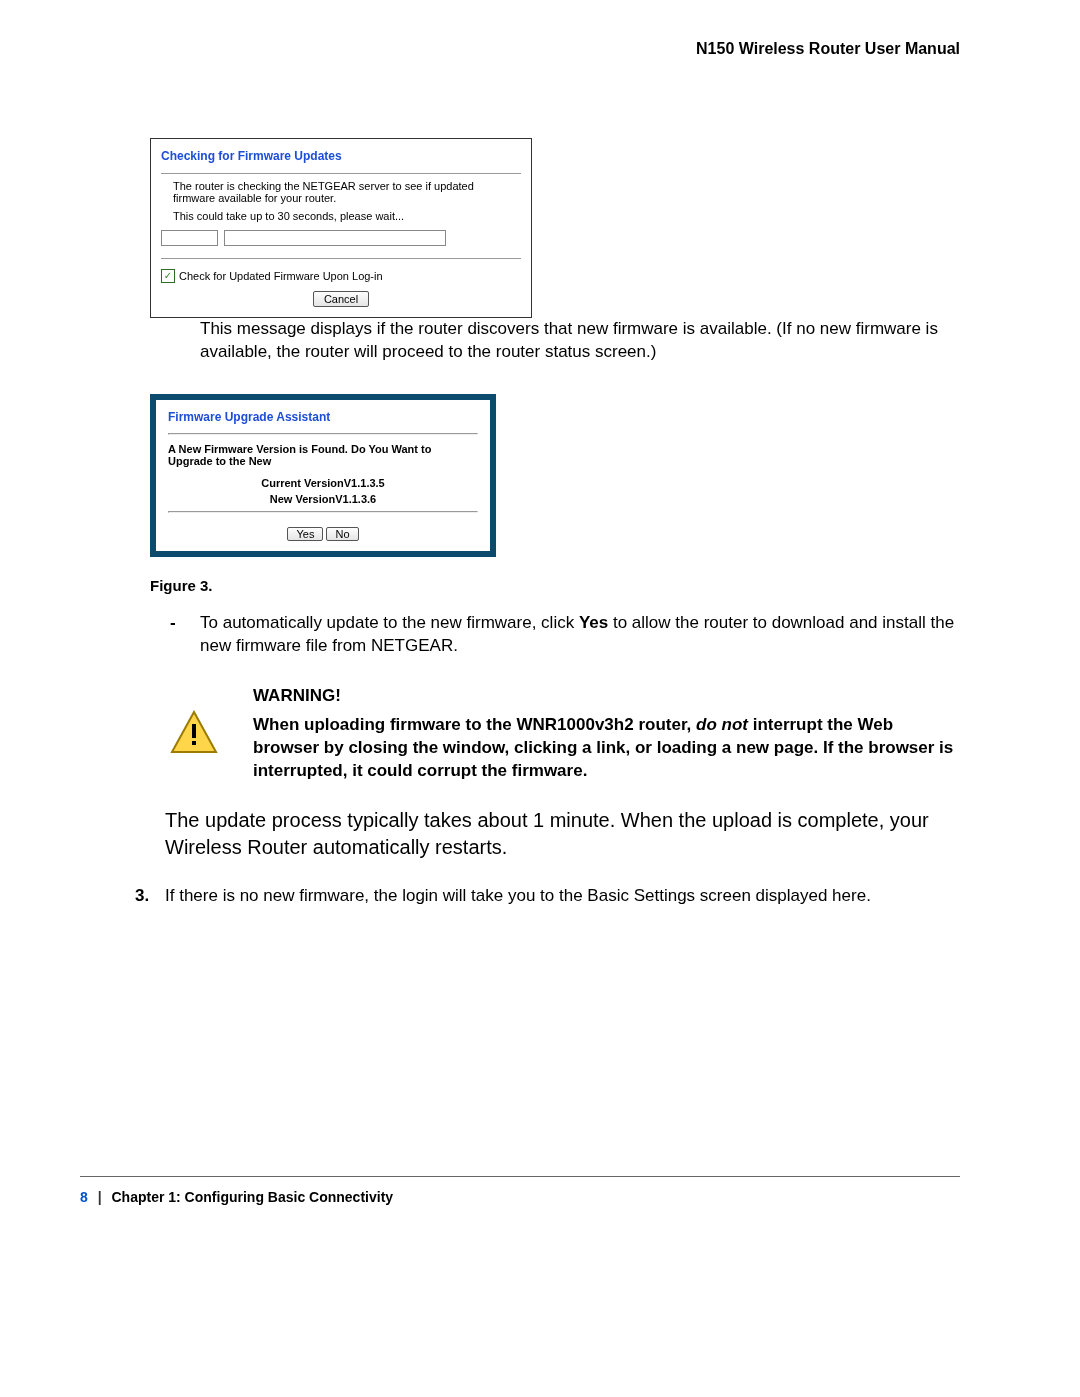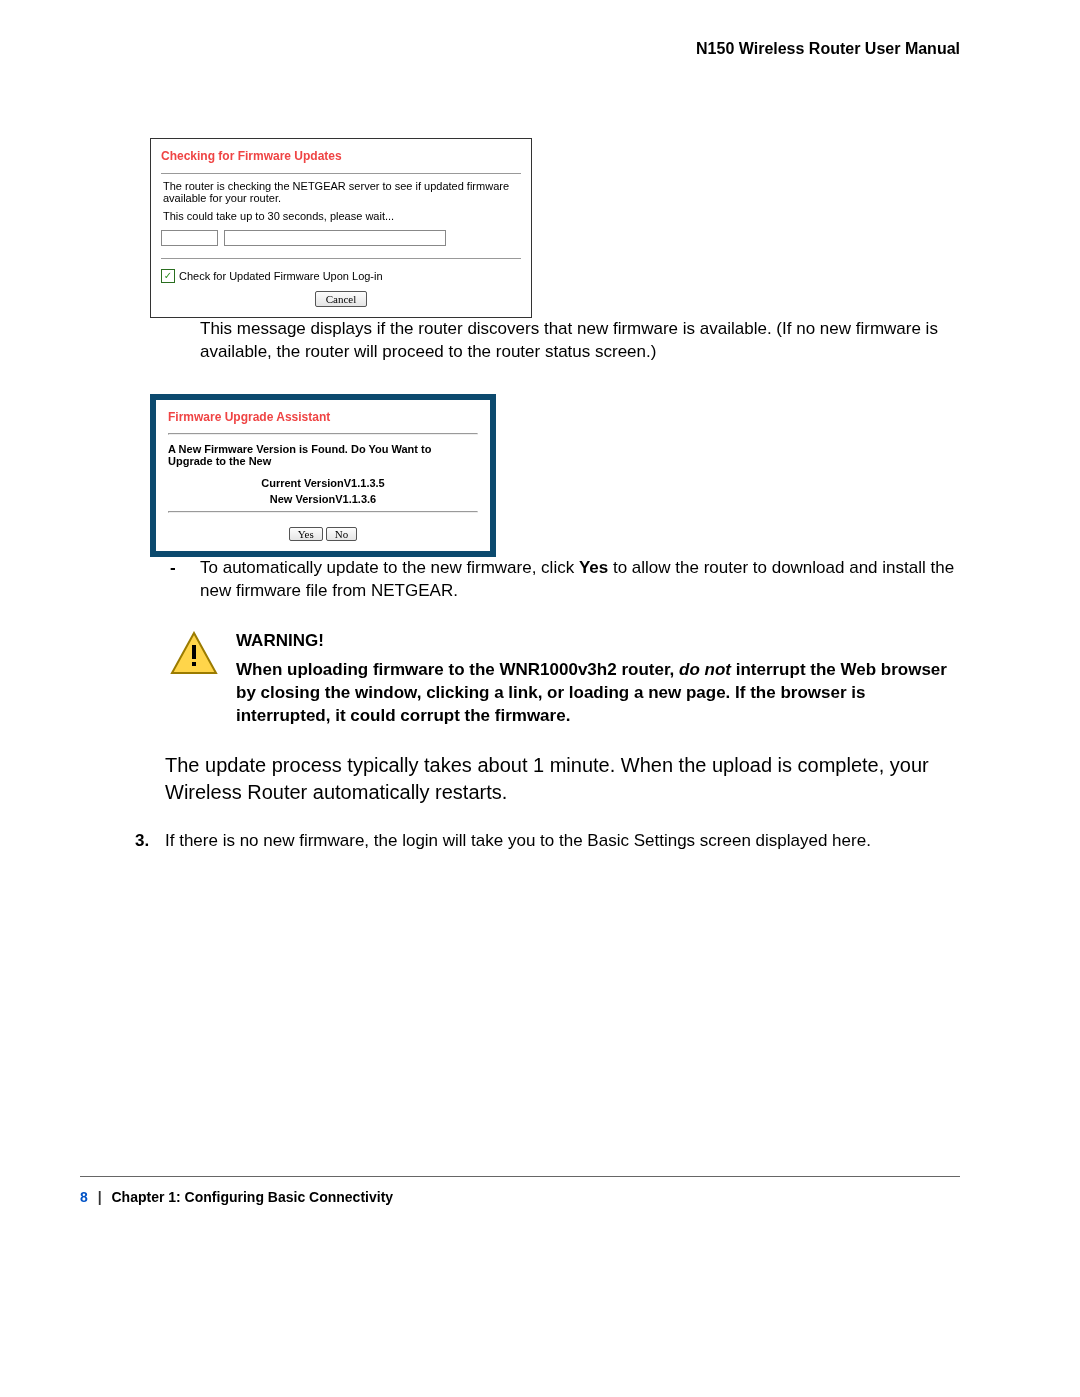--- a/index.html
+++ b/index.html
@@ -26,32 +26,32 @@
   
   .panel {
     border: 1px solid #333;
     background: #fff;
     width: 360px;
     margin-left: 30px;
     padding: 10px;
     font-size: 11px;
   }
   .panel-title {
-    color: #ef4444;
+    color: #1d4ed8;
     font-weight: bold;
     font-size: 12px;
     padding-bottom: 4px;
   }
   .panel hr {
     border: none;
     border-top: 1px solid #999;
     margin: 6px 0 6px 0;
   }
   .panel-text {
-    margin: 6px 2px;
+    margin: 6px 12px;
   }
   .progress-row {
     display: flex;
     align-items: center;
     gap: 6px;
     margin: 8px 0 12px 0;
   }
   .progress-small {
     width: 55px;
     height: 14px;
@@ -82,21 +82,21 @@
     line-height: 10px;
   }
   .btn {
     display: inline-block;
     border: 1px solid #555;
     border-radius: 2px;
     background: linear-gradient(#fdfdfd, #e5e5e5);
     font-size: 11px;
     padding: 1px 10px;
     cursor: pointer;
-    font-family: Liberation Serif, serif;
+    font-family: Liberation Sans, sans-serif;
   }
   .btn-row-center {
     text-align: center;
     margin-top: 8px;
   }
 
   .figure-caption {
     font-weight: bold;
     font-size: 15px;
     margin: 20px 0 18px 30px;
@@ -147,21 +147,22 @@
     flex-shrink: 0;
     font-weight: bold;
   }
   .dash-row .content {
     flex: 1;
   }
 
   .warning-block {
     display: flex;
     margin: 0 0 24px 50px;
-    gap: 16px;
+    gap: 33px;
+    align-items: center;
   }
   .warning-icon-wrap {
     width: 50px;
     flex-shrink: 0;
   }
   .warning-heading {
     font-weight: bold;
     font-size: 17px;
     margin-bottom: 8px;
   }
@@ -263,20 +264,21 @@
       <span>New Version</span>
       <span>V1.1.3.6</span>
     </div>
     <hr>
     <div class="btn-row-center3">
       <button class="btn btn-small">Yes</button>
       <button class="btn btn-small">No</button>
     </div>
   </div>
 
+  <div class="figure-caption">Figure 3.</div>
 
   <div class="dash-row">
     <div class="dash">-</div>
     <div class="content">
       <span>To automatically update to the new firmware, click </span><b>Yes</b><span> to allow the router to download and install the new firmware file from NETGEAR.</span>
     </div>
   </div>
 
   <div class="warning-block">
     <div class="warning-icon-wrap">

